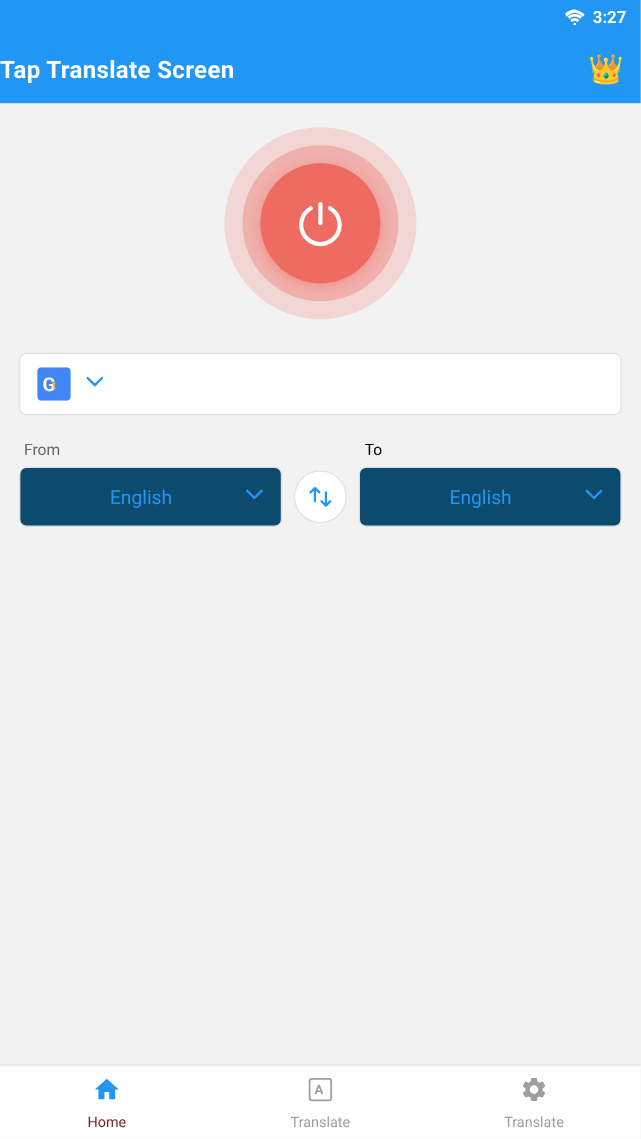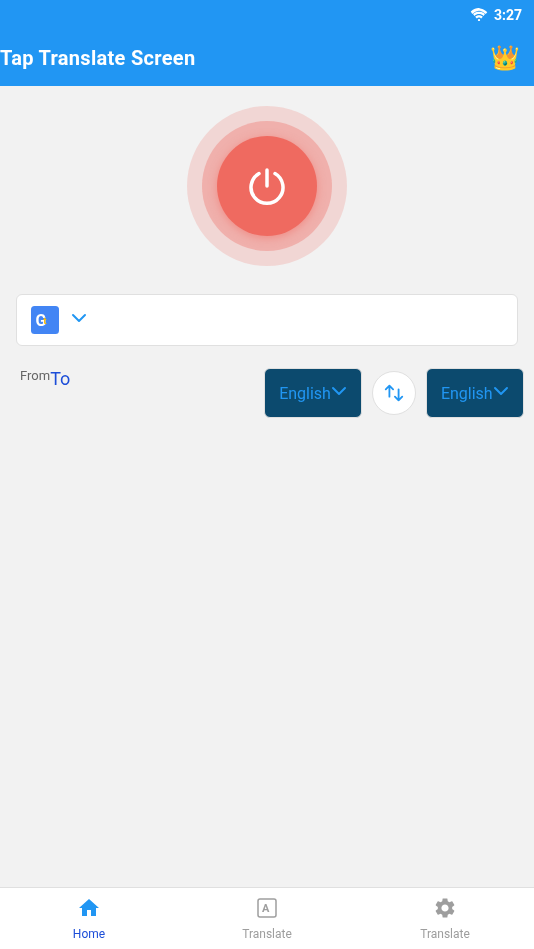--- a/index.html
+++ b/index.html
@@ -155,40 +155,40 @@
     }
 
     .dropdown-arrow {
       color: #2196f3;
     }
 
     
     .language-section {
       width: 100%;
       display: flex;
-      flex-direction: row;
+      flex-direction: column;
     }
 
     .language-labels {
       display: flex;
       width: 100%;
       padding: 0 4px;
       margin-bottom: 6px;
     }
 
     .from-label {
       flex: 1;
       font-size: 13px;
       color: #666;
     }
 
     .to-label {
       width: 210px;
-      font-size: 18px;
-      color: #1d4ed8;
+      font-size: 13px;
+      color: #000000;
     }
 
     .language-controls {
       display: flex;
       align-items: center;
       gap: 10px;
       width: 100%;
     }
 
     .language-dropdown {
@@ -249,21 +249,21 @@
       gap: 2px;
       cursor: pointer;
       height: 100%;
     }
 
     .nav-item-label {
       font-size: 12px;
     }
 
     .nav-item.active .nav-item-label {
-      color: #1d4ed8;
+      color: #7f1d1d;
     }
 
     .nav-item.inactive .nav-item-label {
       color: #9e9e9e;
     }
 
     .nav-icon {
       font-size: 22px;
     }
 

